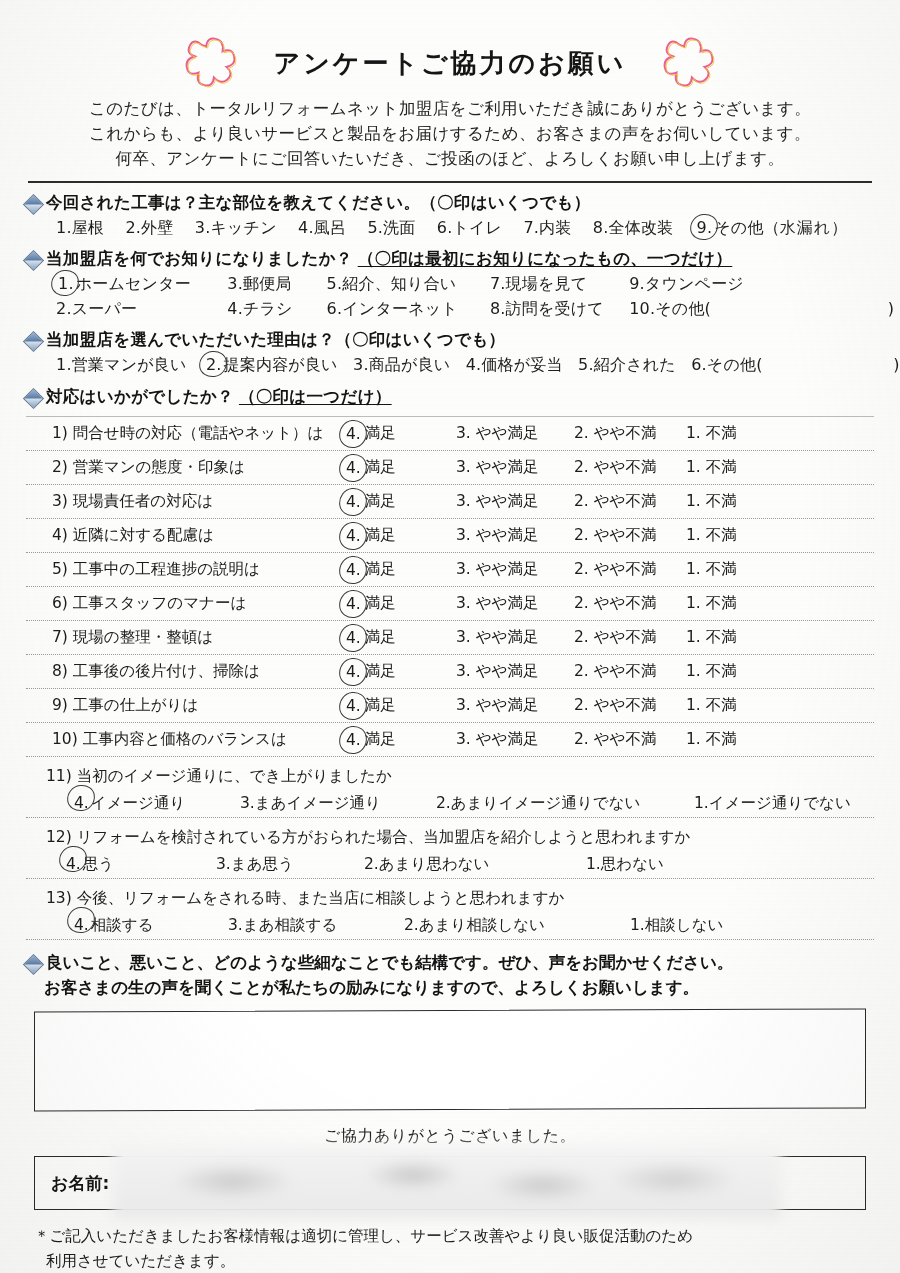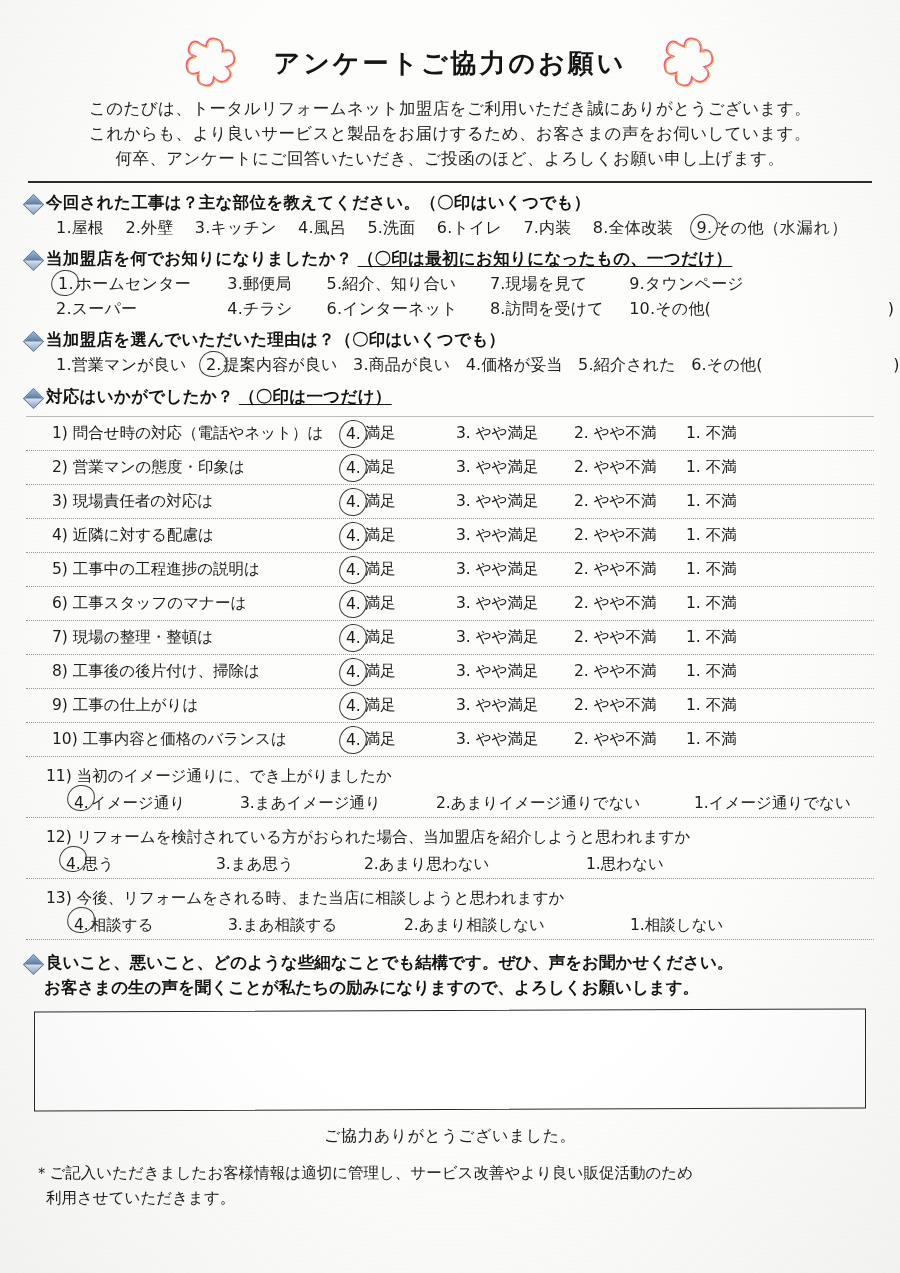--- a/index.html
+++ b/index.html
@@ -405,19 +405,24 @@
     <div class="l1">
       <span class="dia"></span>
       <span>良いこと、悪いこと、どのような些細なことでも結構です。ぜひ、声をお聞かせください。</span>
     </div>
     <div class="l2">お客さまの生の声を聞くことが私たちの励みになりますので、よろしくお願いします。</div>
   </div>
   <div class="cbox" placeholder=""></div>
 
   <div class="thanks">ご協力ありがとうございました。</div>
 
+  <div class="namerow">
+    <div class="namelab">お名前:</div>
+    <div class="redact"></div>
+    <div style="position:relative;z-index:1;flex:1;"></div>
+  </div>
 
   <div class="fnote">
     <div>＊ご記入いただきましたお客様情報は適切に管理し、サービス改善やより良い販促活動のため</div>
     <div class="l2">利用させていただきます。</div>
   </div>
 
 </div>
 
 </body></html>

